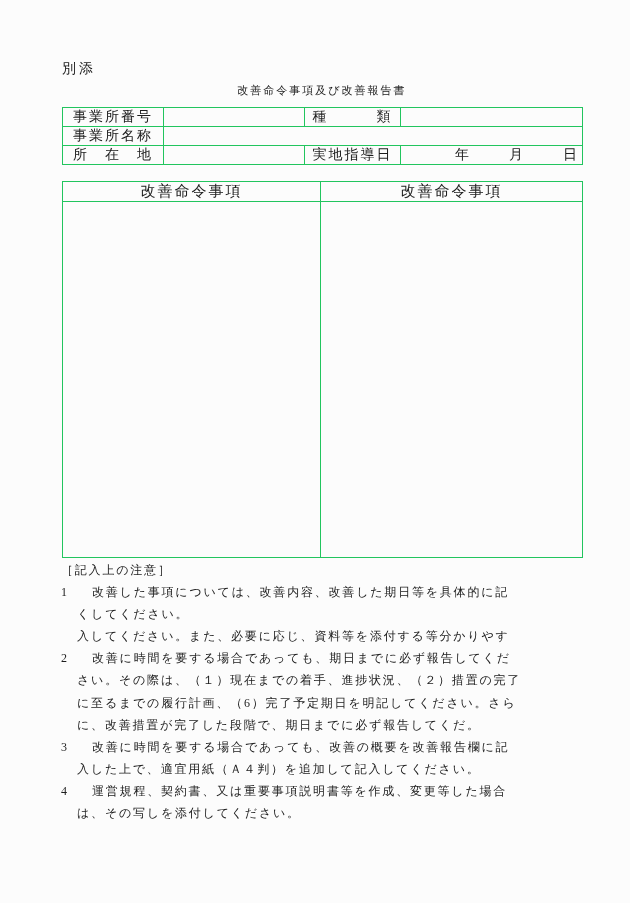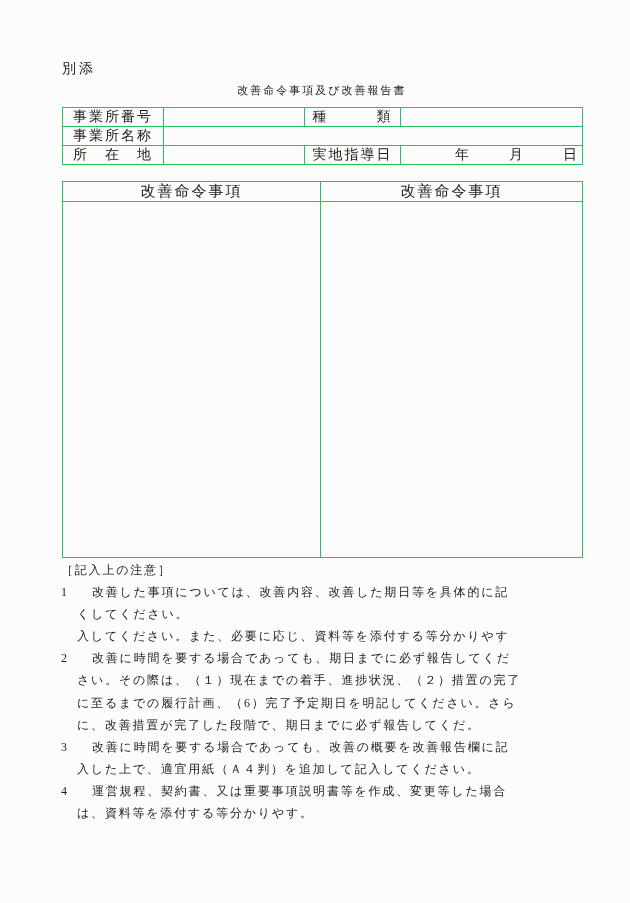--- a/index.html
+++ b/index.html
@@ -133,16 +133,16 @@
     <div class="nline"><span class="nnum">1</span><span>改善した事項については、改善内容、改善した期日等を具体的に記</span></div>
     <div class="nline cont">くしてください。</div>
     <div class="nline cont">入してください。また、必要に応じ、資料等を添付する等分かりやす</div>
     <div class="nline"><span class="nnum">2</span><span>改善に時間を要する場合であっても、期日までに必ず報告してくだ</span></div>
     <div class="nline cont">さい。その際は、（１）現在までの着手、進捗状況、（２）措置の完了</div>
     <div class="nline cont">に至るまでの履行計画、（6）完了予定期日を明記してください。さら</div>
     <div class="nline cont">に、改善措置が完了した段階で、期日までに必ず報告してくだ。</div>
     <div class="nline"><span class="nnum">3</span><span>改善に時間を要する場合であっても、改善の概要を改善報告欄に記</span></div>
     <div class="nline cont">入した上で、適宜用紙（Ａ４判）を追加して記入してください。</div>
     <div class="nline"><span class="nnum">4</span><span>運営規程、契約書、又は重要事項説明書等を作成、変更等した場合</span></div>
-    <div class="nline cont">は、資料等を添付する等分かりやす。</div>
+    <div class="nline cont">は、その写しを添付してください。</div>
   </div>
 
 </div>
 
 </body></html>

